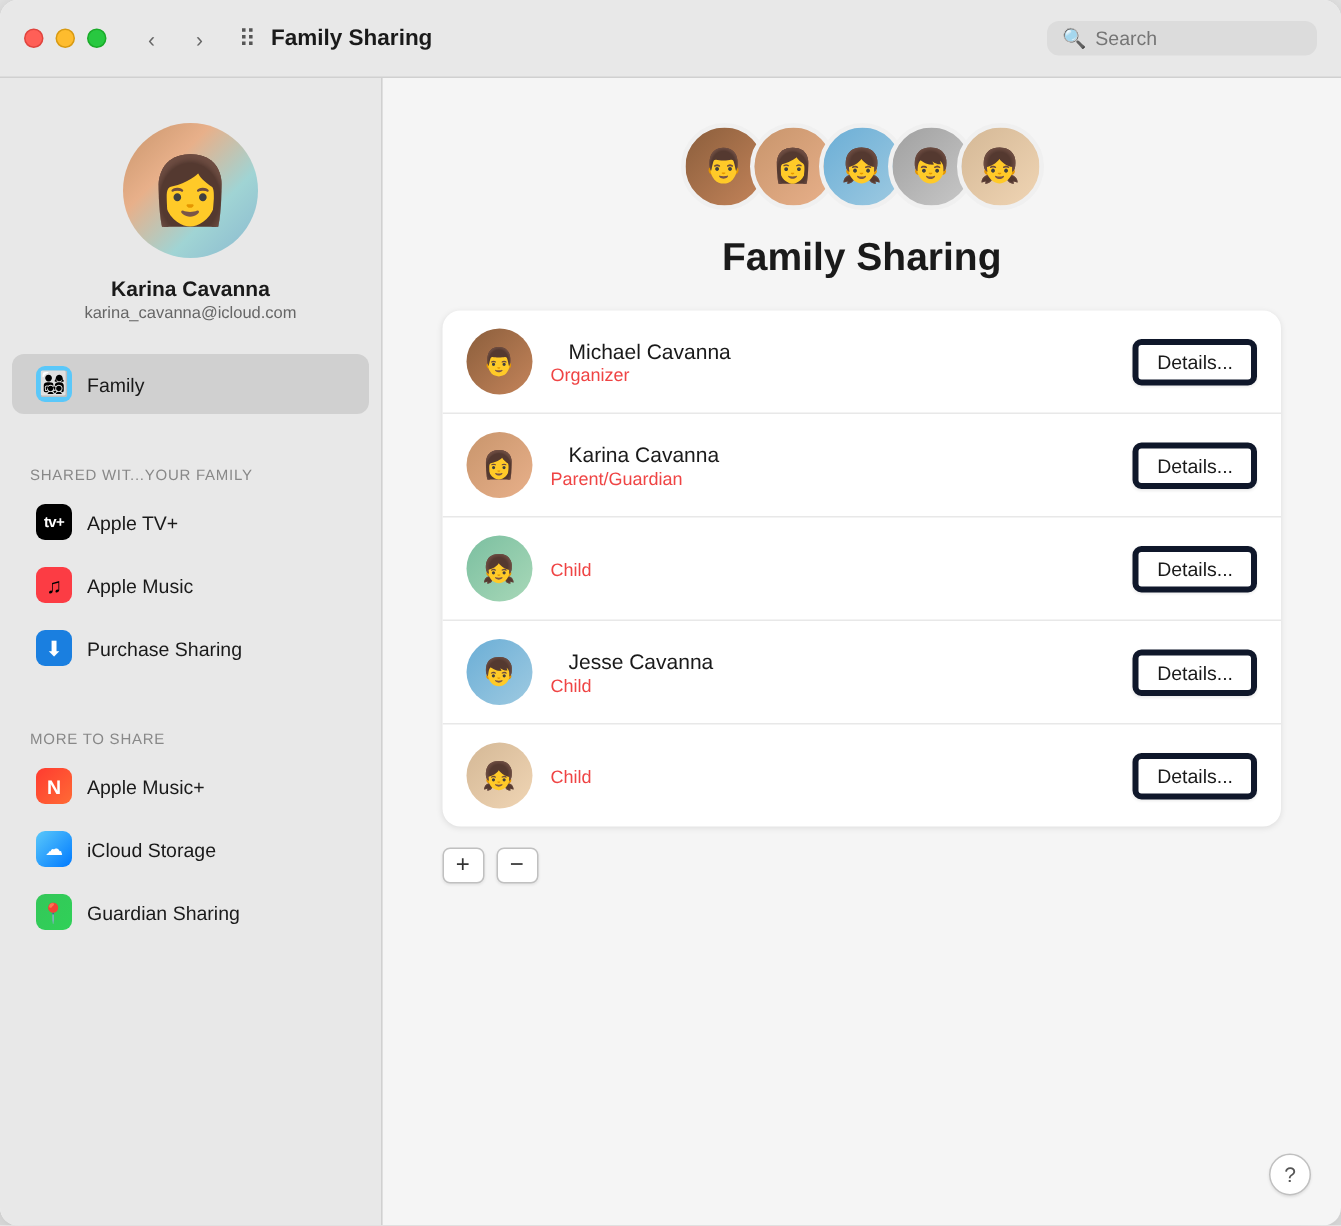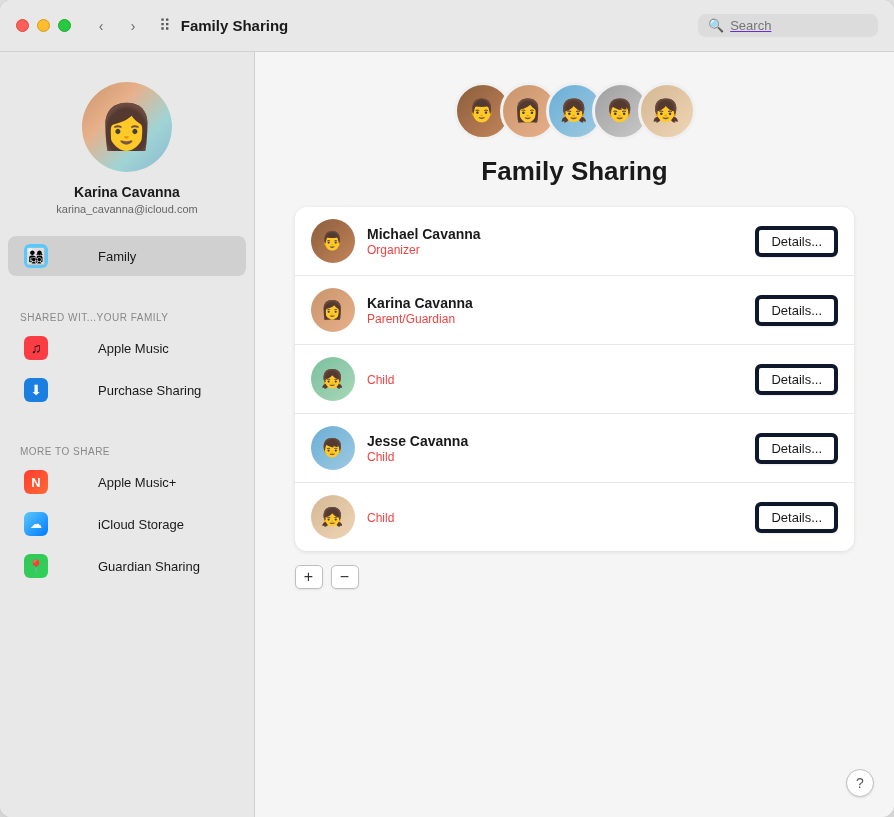--- a/index.html
+++ b/index.html
@@ -96,23 +96,22 @@
       width: 180px;
     }
 
     .search-icon-span { color: #888; font-size: 13px; }
 
     .search-input {
       background: transparent;
       border: none;
       outline: none;
       font-size: 13px;
-      color: #6d28d9;
+      color: #be185d;
       width: 140px;
-      text-decoration: underline;
     }
 
     
     .main-content {
       display: flex;
       flex: 1;
       overflow: hidden;
     }
 
     
@@ -181,21 +180,20 @@
       align-items: center;
       justify-content: center;
       font-size: 14px;
       flex-shrink: 0;
     }
 
     .sidebar-item-label {
       font-size: 13px;
       color: #1a1a1a;
       font-weight: 400;
-      margin-left: 40px;
     }
 
     .section-header {
       font-size: 10px;
       font-weight: 400;
       color: #888;
       letter-spacing: 0.5px;
       text-transform: uppercase;
       padding: 12px 20px 4px 20px;
       margin-top: 23px;
@@ -269,22 +267,23 @@
     .mav3 { background: linear-gradient(135deg, #7bbfa0, #a8d8b8); }
     .mav4 { background: linear-gradient(135deg, #6baed6, #9ecae1); }
     .mav5 { background: linear-gradient(135deg, #d4b896, #f0d5b4); }
 
     .member-info {
       flex: 1;
     }
 
     .member-name {
       font-size: 14px;
-      font-weight: 700;
+      font-weight: 400;
       color: #1a1a1a;
+      margin-left: 12px;
     }
 
     .member-role {
       font-size: 12px;
       color: #ef4444;
       margin-top: 1px;
     }
 
     .details-btn {
       background: white;
@@ -389,20 +388,24 @@
         <div class="profile-email">karina_cavanna@icloud.com</div>
       </div>
 
       <div class="sidebar-item active">
         <div class="sidebar-item-icon icon-family" style="font-size:16px;">👨‍👩‍👧‍👦</div>
         <span class="sidebar-item-label">Family</span>
       </div>
 
       <div class="section-header">SHARED WIT...YOUR FAMILY</div>
 
+      <div class="sidebar-item">
+        <div class="sidebar-item-icon icon-appletv" style="color:white; font-size:10px; font-weight:700; letter-spacing:-0.5px;">tv+</div>
+        <span class="sidebar-item-label">Apple TV+</span>
+      </div>
 
       <div class="sidebar-item">
         <div class="sidebar-item-icon icon-music" style="font-size:14px;">♫</div>
         <span class="sidebar-item-label">Apple Music</span>
       </div>
 
       <div class="sidebar-item">
         <div class="sidebar-item-icon icon-purchase" style="font-size:14px; color:white;">⬇</div>
         <span class="sidebar-item-label">Purchase Sharing</span>
       </div>

